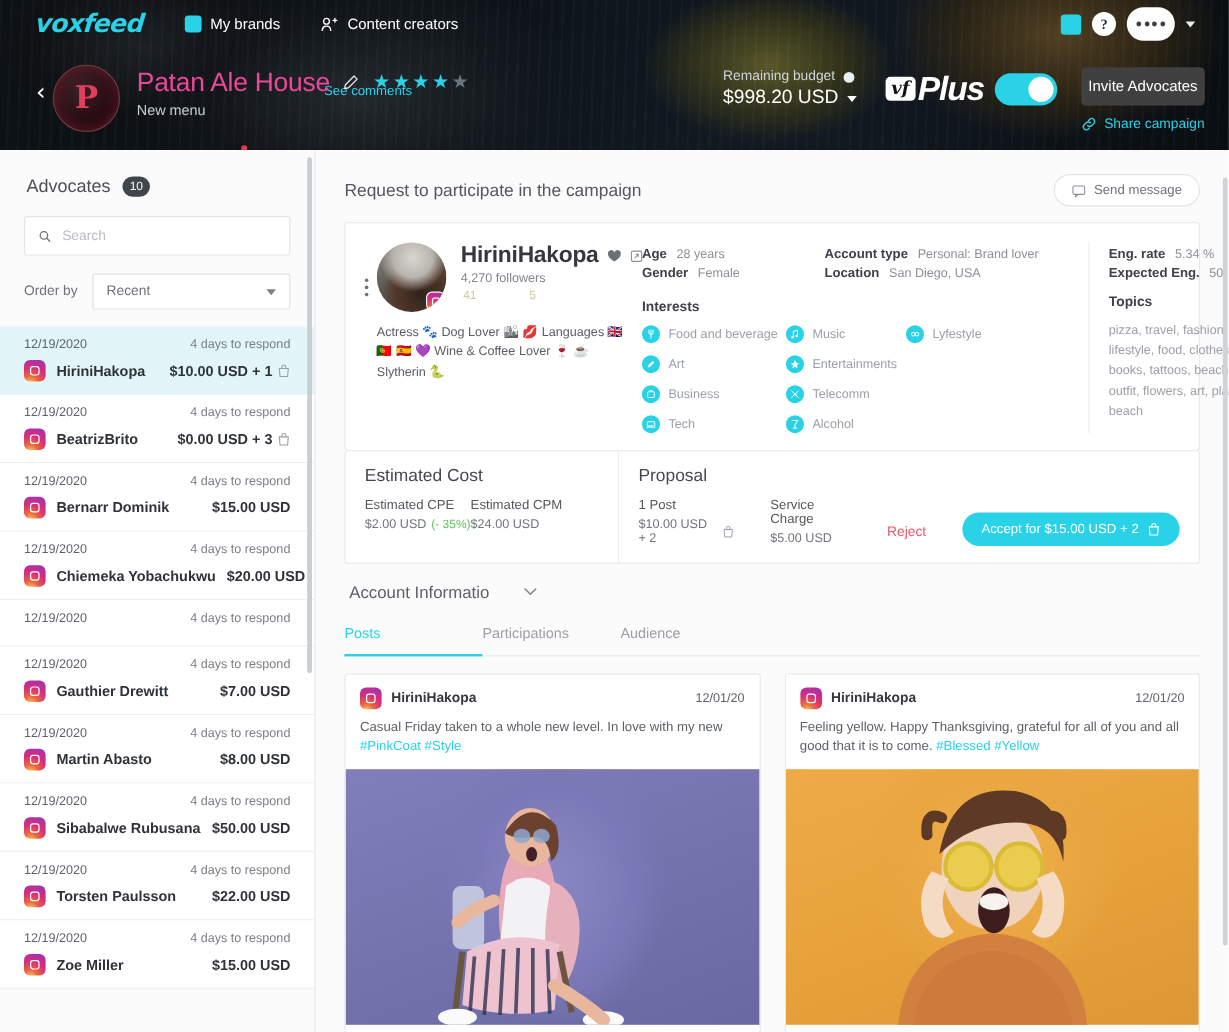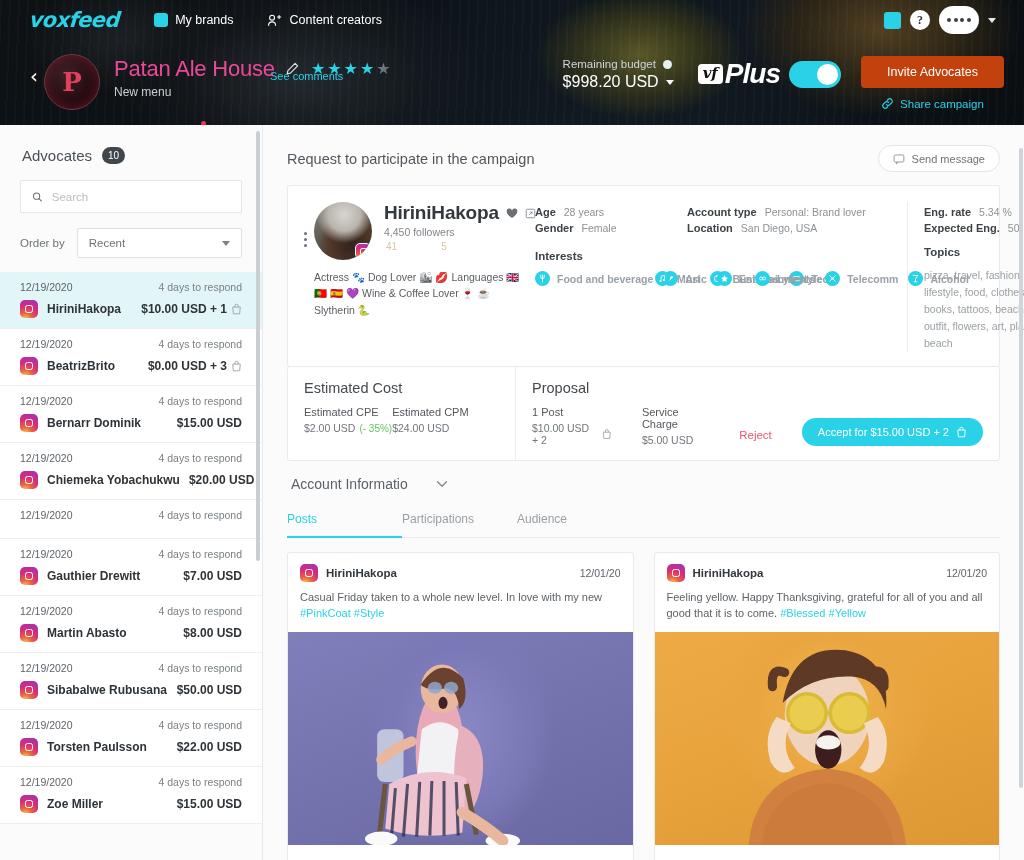--- a/index.html
+++ b/index.html
@@ -125,22 +125,22 @@
     margin-left:2px; font-family:"Liberation Sans", sans-serif;
   }
   .toggle {
     width:52px;height:27px;border-radius:14px;background:#2ad2e8;position:relative;
     margin-left:9px; cursor:pointer;
   }
   .toggle i { position:absolute; right:3px; top:3px; width:21px;height:21px;border-radius:50%;background:#fff; }
 
   .invite-block { margin-left:20px; margin-top:12px; margin-right:4px; text-align:center; }
   .invite-btn {
-    background:#c2410c; color:#fff; border:none; border-radius:4px;
-    font-size:12.5px; padding:9px 26px; cursor:pointer; font-family:inherit; white-space:nowrap;
+    background:#404040; color:#fff; border:none; border-radius:4px;
+    font-size:12.5px; padding:9px 6px; cursor:pointer; font-family:inherit; white-space:nowrap;
   }
   .share-row { display:flex; align-items:center; justify-content:center; gap:6px; margin-top:9px; cursor:pointer; }
   .share-row span { color:#2ad2e8; font-size:11.5px; }
 
   
   .hero-tabs { position:relative; z-index:4; display:flex; gap:0; padding-left:46px; margin-top:8px; }
   .hero-tab {
     color:#eef2f4; font-size:12.5px; padding:6px 16px 9px 16px; cursor:pointer; position:relative;
   }
   .hero-tab.active { color:#2ad2e8; }
@@ -250,21 +250,21 @@
   .pf-mid { flex:1; padding-left:6px; padding-top:4px; }
   .kv-grid { display:flex; gap:0; }
   .kv-col { }
   .kv-col.c1 { width:152px; }
   .kv-col.c2 { width:220px; }
   .kv-row { display:flex; gap:8px; margin-bottom:4px; align-items:baseline;text-align:center; }
   .kv-k { font-size:11px; color:#3c4247; font-weight:bold; white-space:nowrap; }
   .kv-v { font-size:10.5px; color:#8b9196; white-space:nowrap; }
   .sec-title { font-size:11.5px; color:#3c4247; font-weight:bold; margin:12px 0 9px 0; }
   .interests { display:flex; gap:0; }
-  .int-col { display:flex; flex-direction:row; gap:10px;font-weight:bold; }
+  .int-col { display:flex; flex-direction:column; gap:10px; }
   .int-col.a { width:120px; }
   .int-col.b { width:100px; }
   .int-col.c { width:100px; }
   .int { display:flex; align-items:center; gap:7px; }
   .int-ico {
     width:15px;height:15px;border-radius:50%;background:#2ad2e8;flex:0 0 auto;
     display:flex;align-items:center;justify-content:center;
   }
   .int-ico svg { display:block; }
   .int span { font-size:10.5px; color:#9ba1a6; white-space:nowrap; }
@@ -623,21 +623,21 @@
               <div class="pf-name-row">
                 <div class="pf-name">HiriniHakopa</div>
                 <svg class="heart-ico" viewBox="0 0 16 14">
                   <path d="M8 13C3 9.6 1 7.4 1 4.8A3.6 3.6 0 018 3a3.6 3.6 0 017 1.8C15 7.4 13 9.6 8 13z" fill="#6a7075"></path>
                 </svg>
                 <svg class="ext-ico" viewBox="0 0 16 16">
                   <rect x="1.8" y="1.8" width="12.4" height="12.4" rx="1.6" fill="none" stroke="#8b9196" stroke-width="1.4"></rect>
                   <path d="M6 10l4-4M7.4 5.8H10v2.6" fill="none" stroke="#8b9196" stroke-width="1.3" stroke-linecap="round"></path>
                 </svg>
               </div>
-              <div class="pf-followers">4,450 followers</div>
+              <div class="pf-followers">4,270 followers</div>
               <div class="pf-ministats">
                 <span>41</span>
                 <span>5</span>
               </div>
             </div>
           </div>
           <div class="pf-bio">Actress 🐾 Dog Lover 🏙 💋 Languages 🇬🇧 🇵🇹 🇪🇸 💜 Wine &amp; Coffee Lover 🍷 ☕ Slytherin 🐍</div>
         </div>
 
         <div class="pf-mid">

